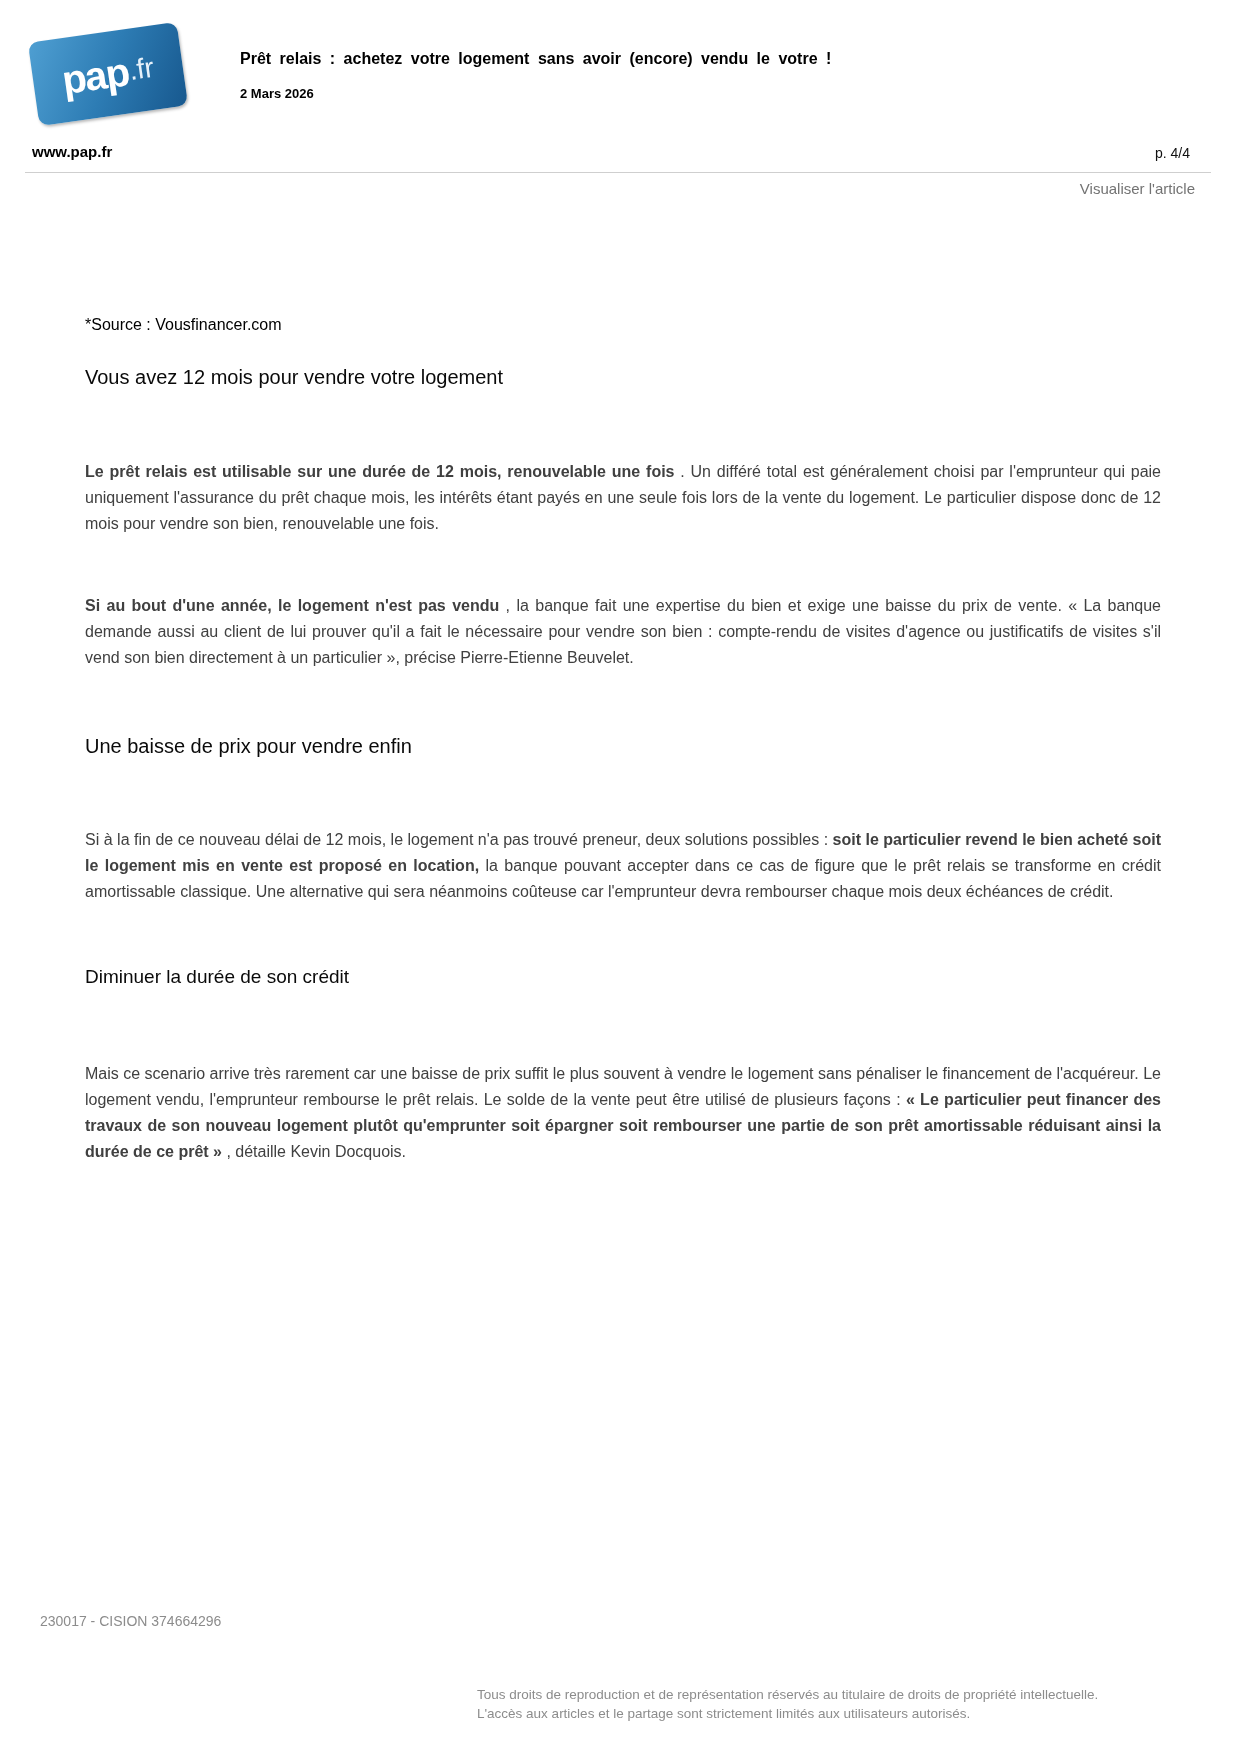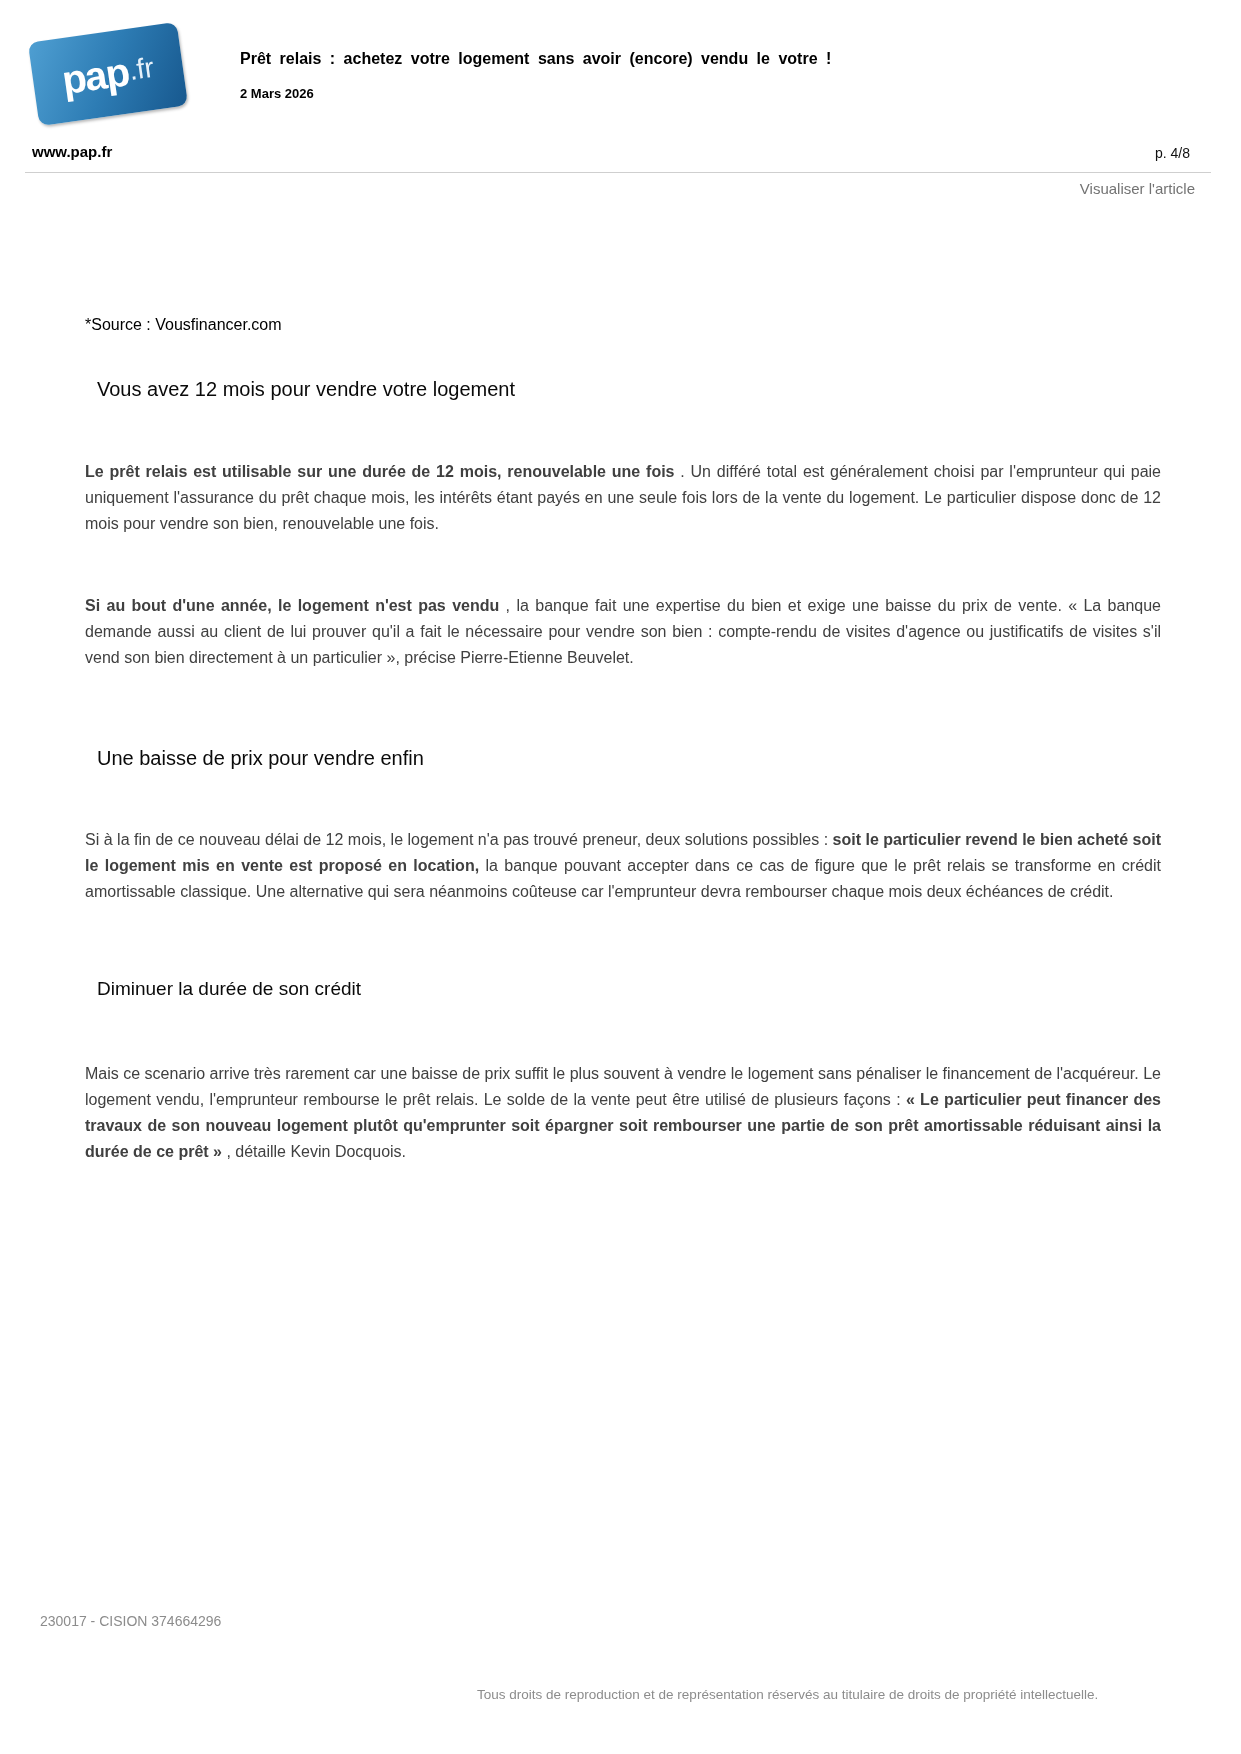--- a/index.html
+++ b/index.html
@@ -22,21 +22,21 @@
 
   .title { position:absolute; left:240px; top:50px; width:720px; font-size:16px; font-weight:700; word-spacing:4px; }
   .date  { position:absolute; left:240px; top:86px; font-size:13px; font-weight:700; }
   .site  { position:absolute; left:32px;  top:143px; font-size:15px; font-weight:700; }
   .page-num { position:absolute; top:145px; right:51px; font-size:14px; color:#111111; }
   .rule { position:absolute; top:172px; left:25px; width:1186px; height:1px; background:#cfcfcf; }
   .view-link { position:absolute; top:180px; right:46px; font-size:15px; color:#737373; cursor:pointer; }
 
   
   .source { position:absolute; top:300px; left:85px; font-size:16px; }
-  .heading { position:absolute; left:85px; font-size:20px; font-weight:400; color:#0a0a0a; margin:12px; }
+  .heading { position:absolute; left:85px; font-size:20px; font-weight:400; color:#0a0a0a; margin:0; }
   .h-1 { top:366px; }
   .h-2 { top:735px;text-align:center; }
   .h-3 { top:966px; font-size:19px; }
   .para {
     position:absolute; left:85px; width:1076px; margin:0;
     font-size:16px; line-height:26px; text-align:justify; color:#404040;
   }
   .p-1 { top:459px; }
   .p-2 { top:593px; }
   .p-3 { top:827px; }
@@ -56,21 +56,21 @@
     <div class="logo-wrap">
       <div class="logo-card">
         <span class="logo-main">pap</span>
           <span class="logo-suffix">.fr</span>
       </div>
     </div>
 
     <div class="title">Prêt relais : achetez votre logement sans avoir (encore) vendu le votre !</div>
     <div class="date">2 Mars 2026</div>
     <div class="site">www.pap.fr</div>
-    <div class="page-num">p. 4/8</div>
+    <div class="page-num">p. 4/4</div>
     <div class="rule"></div>
     <a class="view-link">Visualiser l'article</a>
   </header>
 
   <main>
     <p class="source">*Source : Vousfinancer.com</p>
 
     <h2 class="heading h-1">Vous avez 12 mois pour vendre votre logement</h2>
     <p class="para p-1"><span class="b">Le prêt relais est utilisable sur une durée de 12 mois, renouvelable une fois</span><span> . Un différé total est généralement choisi par l'emprunteur qui paie uniquement l'assurance du prêt chaque mois, les intérêts étant payés en une seule fois lors de la vente du logement. Le particulier dispose donc de 12 mois pour vendre son bien, renouvelable une fois.</span></p>
     <p class="para p-2"><span class="b">Si au bout d'une année, le logement n'est pas vendu</span><span> , la banque fait une expertise du bien et exige une baisse du prix de vente. « La banque demande aussi au client de lui prouver qu'il a fait le nécessaire pour vendre son bien : compte-rendu de visites d'agence ou justificatifs de visites s'il vend son bien directement à un particulier », précise Pierre-Etienne Beuvelet.</span></p>
@@ -79,16 +79,17 @@
     <p class="para p-3"><span>Si à la fin de ce nouveau délai de 12 mois, le logement n'a pas trouvé preneur, deux solutions possibles : </span><span class="b">soit le particulier revend le bien acheté soit le logement mis en vente est proposé en location,</span><span> la banque pouvant accepter dans ce cas de figure que le prêt relais se transforme en crédit amortissable classique. Une alternative qui sera néanmoins coûteuse car l'emprunteur devra rembourser chaque mois deux échéances de crédit.</span></p>
 
     <h2 class="heading h-3">Diminuer la durée de son crédit</h2>
     <p class="para p-4"><span>Mais ce scenario arrive très rarement car une baisse de prix suffit le plus souvent à vendre le logement sans pénaliser le financement de l'acquéreur. Le logement vendu, l'emprunteur rembourse le prêt relais. Le solde de la vente peut être utilisé de plusieurs façons : </span><span class="b">« Le particulier peut financer des travaux de son nouveau logement plutôt qu'emprunter soit épargner soit rembourser une partie de son prêt amortissable réduisant ainsi la durée de ce prêt »</span><span> , détaille Kevin Docquois.</span></p>
   </main>
 
   <footer>
     <div class="ref">230017 - CISION 374664296</div>
     <div class="rights">
       <div>Tous droits de reproduction et de représentation réservés au titulaire de droits de propriété intellectuelle.</div>
+      <div>L'accès aux articles et le partage sont strictement limités aux utilisateurs autorisés.</div>
     </div>
   </footer>
 
 </div>
 
 </body></html>

